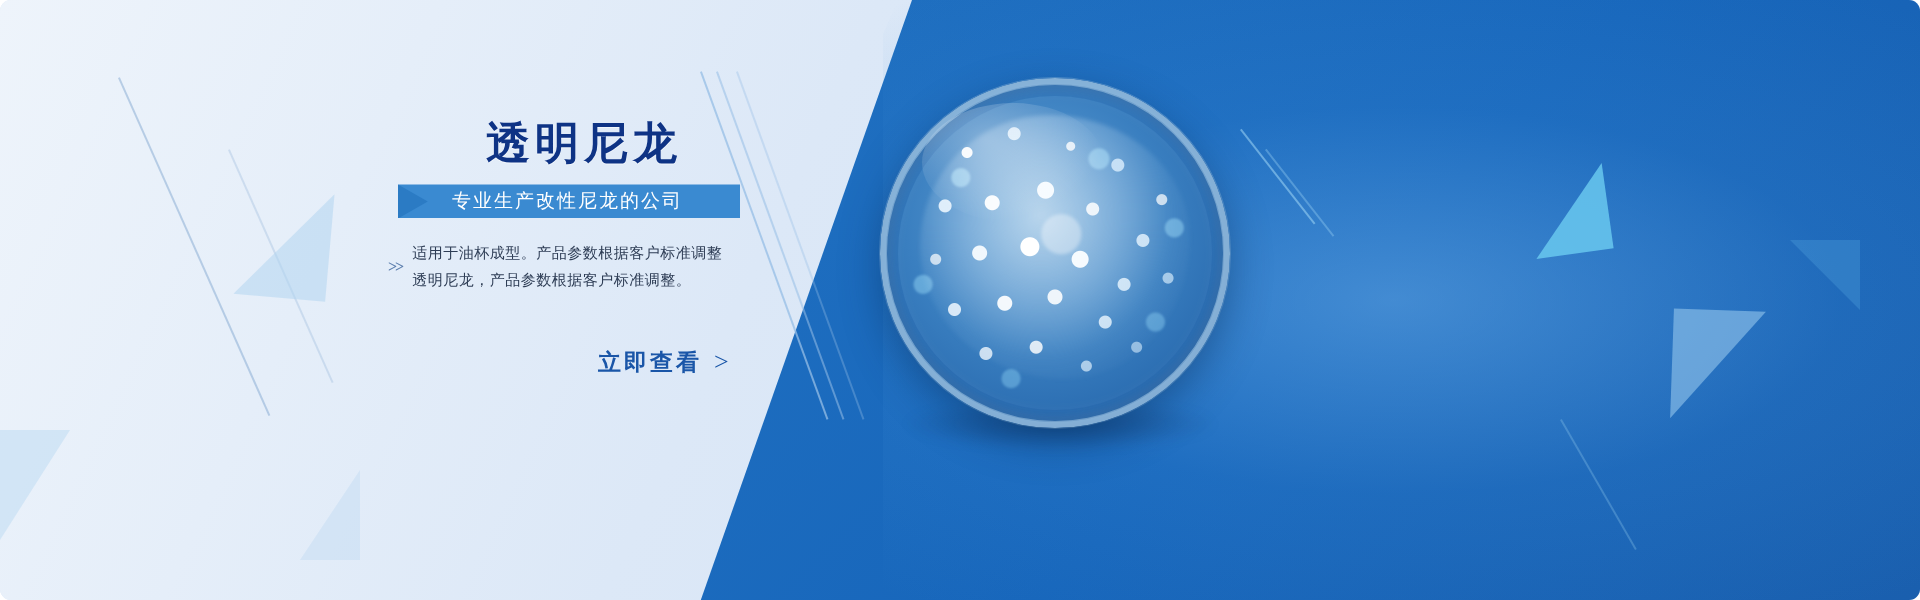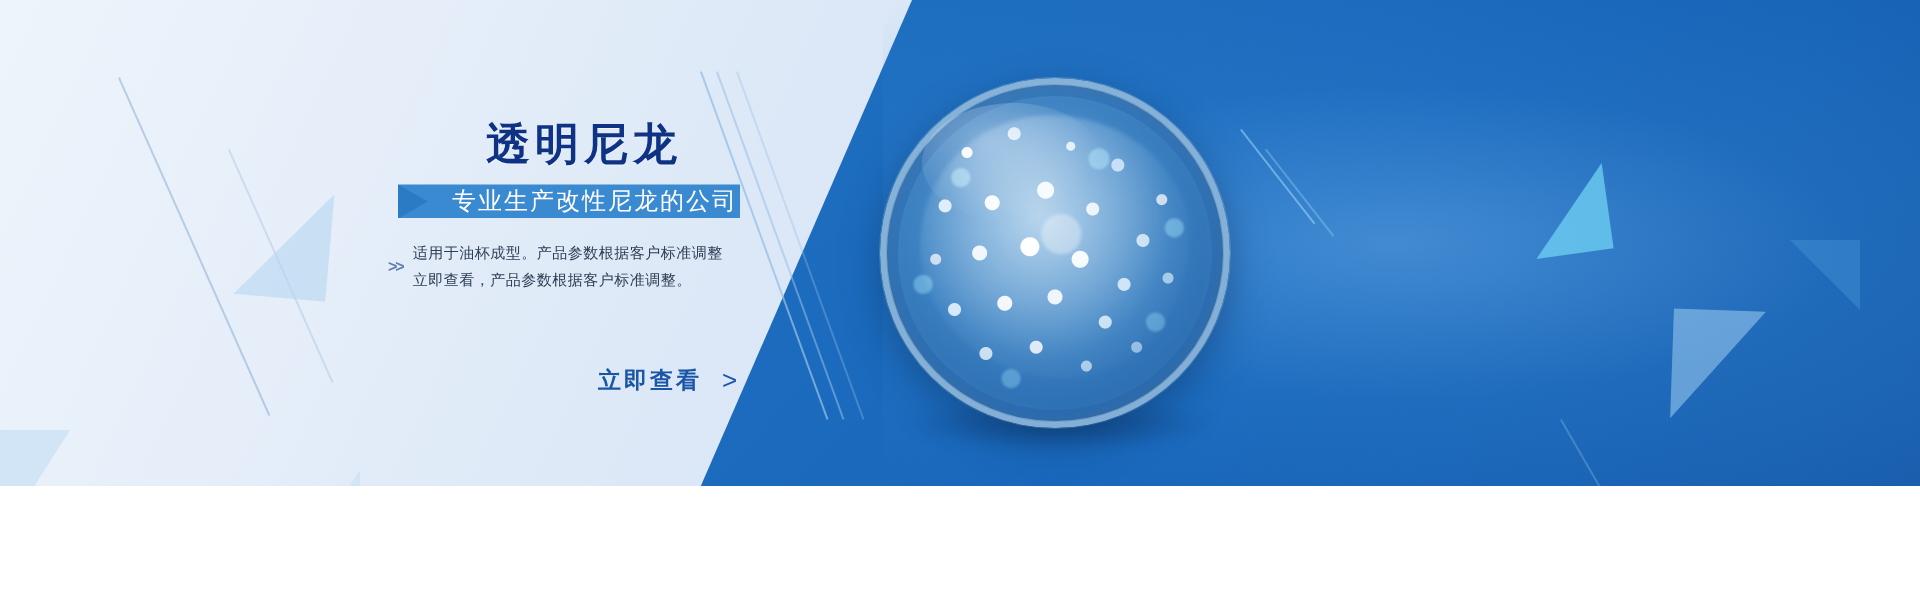--- a/index.html
+++ b/index.html
@@ -5,24 +5,25 @@
   html, body {
     margin: 0;
     padding: 0;
     background: #ffffff;
   }
   * { box-sizing: border-box; }
 
   .banner {
     position: relative;
     width: 1920px;
-    height: 486px;
+    height: 600px;
     overflow: hidden;
-    font-family: Liberation Sans, sans-serif;
+    font-family: Liberation Serif, serif;
     background: #dce7f6;
+    border-radius: 11px;
   }
 
   
   .bg-left {
     position: absolute;
     inset: 0;
     background: linear-gradient(115deg, #eef4fb 0%, #dce8f7 40%, #d6e4f5 70%, #cfe0f4 100%);
   }
   .bg-right {
     position: absolute;
@@ -262,21 +263,21 @@
     position: absolute;
     left: 0; top: 0;
     width: 48px; height: 34px;
     background: #2b7bc4;
     clip-path: polygon(0% 0%, 62% 50%, 0% 100%);
   }
   .ribbon-text {
     position: relative;
     z-index: 2;
     color: #ffffff;
-    font-size: 24px;
+    font-size: 19px;
     letter-spacing: 2px;
     padding-left: 54px;
     white-space: nowrap;
   }
 
   .desc-row {
     display: flex;
     align-items: center;
     margin-left: 8px;
   }
@@ -291,25 +292,25 @@
   .desc-text {
     color: #2e3d55;
     font-size: 15px;
     line-height: 1.75;
     letter-spacing: 0.5px;
     max-width: 330px;
   }
   .desc-text div { white-space: nowrap; }
 
   .cta {
-    margin-top: 72px;
+    margin-top: 54px;
     margin-left: 218px;
     display: inline-flex;
     align-items: center;
-    gap: 20px;
+    gap: 12px;
     cursor: pointer;
     user-select: none;
   }
   .cta-label {
     color: #1a56a8;
     font-size: 23px;
     font-weight: 700;
     letter-spacing: 3px;
   }
   .cta-arrow {
@@ -363,21 +364,21 @@
     <div class="ribbon">
       <div class="ribbon-body"></div>
       <div class="ribbon-arrow"></div>
       <span class="ribbon-text">专业生产改性尼龙的公司</span>
     </div>
 
     <div class="desc-row">
       <span class="desc-chevrons">&gt;&gt;</span>
       <div class="desc-text">
         <div>适用于油杯成型。产品参数根据客户标准调整</div>
-        <div>立即查看，产品参数根据客户标准调整。</div>
+        <div>透明尼龙，产品参数根据客户标准调整。</div>
       </div>
     </div>
 
     <div class="cta">
       <span class="cta-label">立即查看</span>
       <span class="cta-arrow">&gt;</span>
     </div>
 
   </div>
 </div>

